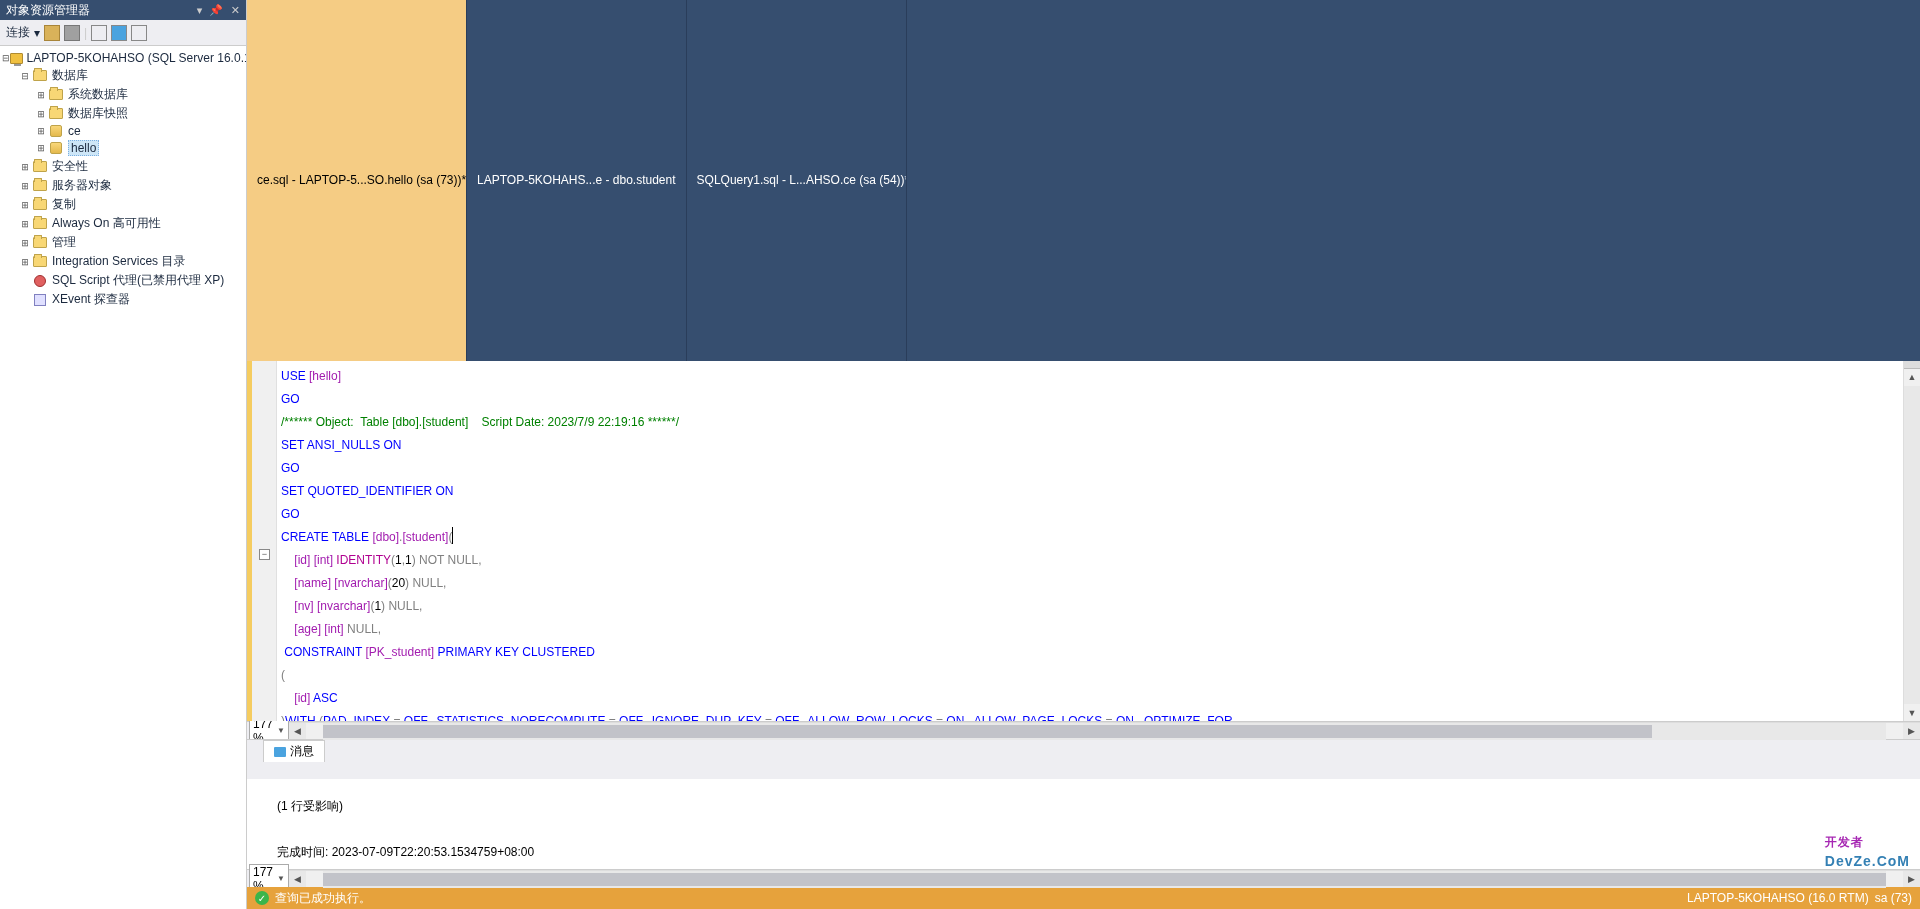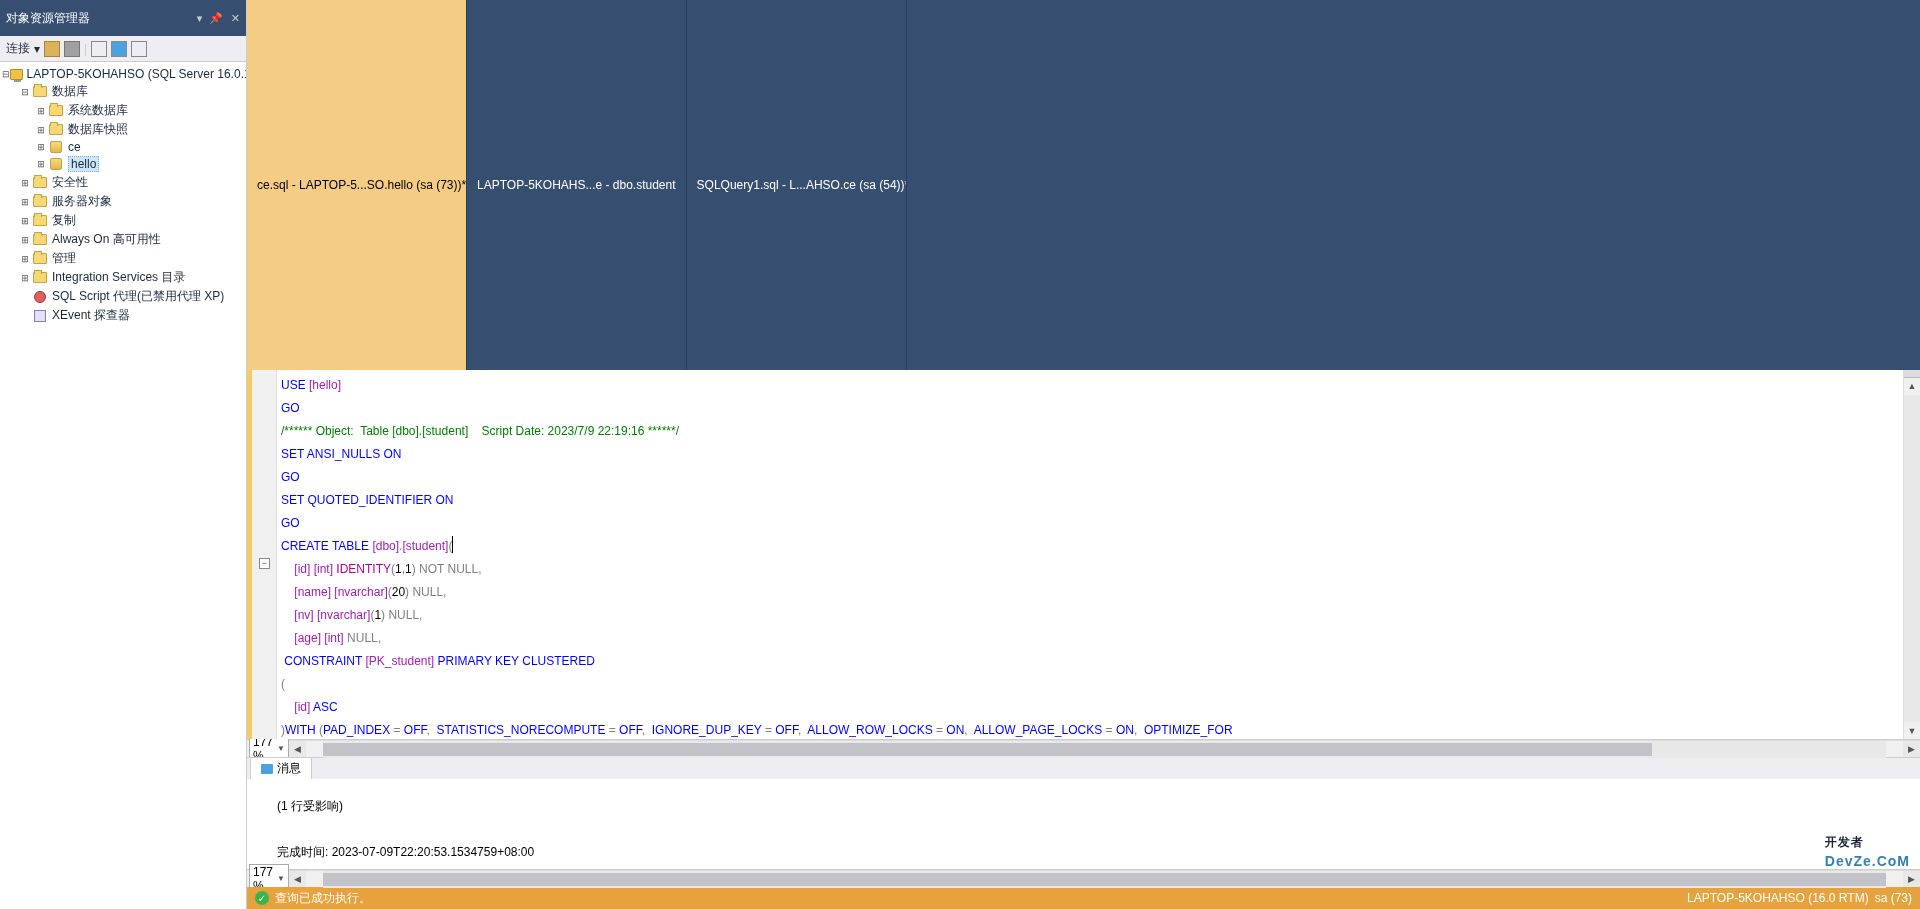--- a/index.html
+++ b/index.html
@@ -1,18 +1,18 @@
 <!DOCTYPE html>
 <html><head>
 <meta charset="utf-8">
 <style>
 * { margin: 0; padding: 0; box-sizing: border-box; font-family: "Microsoft YaHei", "Segoe UI", sans-serif; font-size: 12px; }
 body { display: flex; flex-direction: column; height: 909px; width: 1920px; overflow: hidden; background: #fff; }
 .sidebar { width: 247px; background: #fff; border-right: 1px solid #ccc; display: flex; flex-direction: column; }
-.sidebar-header { background: #364E6F; color: #fff; padding: 3px 6px; display: flex; align-items: center; justify-content: space-between; height: 36px; }
+.sidebar-header { background: #364E6F; color: #fff; padding: 3px 6px; display: flex; align-items: center; justify-content: space-between; height: 20px; }
 .sidebar-header-icons span { color: #ccc; margin-left: 4px; cursor: pointer; font-size: 11px; }
 .sidebar-toolbar { background: #eeeef2; border-bottom: 1px solid #ccc; padding: 3px 6px; display: flex; align-items: center; gap: 4px; height: 26px; color: #1b293e; }
 .sidebar-toolbar span { color: #1b293e; }
 .sidebar-toolbar .ico { width: 16px; height: 16px; display: inline-block; }
 
 .tree { padding: 4px 2px; overflow-y: auto; flex: 1; background: #fff; color: #1b293e; }
 .tree-row { display: flex; align-items: center; padding: 1px 0; white-space: nowrap; cursor: pointer; }
 .tree-row .indent { display: inline-block; }
 .tree-row .expander { width: 14px; text-align: center; color: #595959; font-size: 9px; }
 .tree-row .expander.none { visibility: hidden; }
@@ -45,21 +45,21 @@
 .cursor-line { display:inline-block; width:1px; height:17px; background:#000; vertical-align:middle; margin-bottom:3px; }
 
 .hscroll { height:17px; background:#f0f0f0; border-top:1px solid #ddd; display:flex; align-items:center; }
 .hscroll .track { flex:1; height:17px; background:#e8e8e8; position:relative; margin:0 17px; }
 .hscroll .thumb { position:absolute; left:0; top:2px; height:13px; width:85%; background:#c2c3c9; }
 .hscroll .arrow { width:17px; height:17px; background:#e8e8e8; display:flex; align-items:center; justify-content:center; font-size:9px; color:#555; }
 .zoom-row { display:flex; align-items:center; height:18px; background:#eeeef2; border-top:1px solid #ccc; }
 .zoom-box { width: 40px; border:1px solid #aaa; padding:0 3px; display:flex; align-items:center; justify-content:space-between; background:#fff; margin-left:2px; font-size:11px; }
 .zoom-box .arrow { font-size:8px; color:#555; }
 
-.msg-tab-row { height:22px; background:#eeeef2; border-top:1px solid #ccc; display:flex; align-items:flex-end; padding-left:3px; }
+.msg-tab-row { height:40px; background:#eeeef2; border-top:1px solid #ccc; display:flex; align-items:flex-start; padding-left:16px; }
 .msg-tab { padding:2px 10px; background:#fff; border:1px solid #ccc; border-bottom:none; font-size:11px; display:flex; align-items:center; gap:4px; }
 .msg-tab .ico { width:12px; height:10px; background:#4aa3df; border-radius:1px; }
 .messages { height:90px; background:#fff; padding: 16px 30px; font-family: Consolas, monospace; font-size: 15px; line-height:23px; overflow:hidden; }
 
 .status-bar { height:22px; background:#e6a23c; background:#ca5100; background:#e6a23c; display:flex; align-items:center; padding:0 8px; color:#fff; font-size:11px; justify-content:space-between; }
 .status-bar { background:#ca5100; }
 .status-bar { background:#e07b00; }
 .status-bar { background:#e6a23c; }
 .status-bar { background: #ca5100; }
 .status-bar { background: #e07b00; }
@@ -78,21 +78,21 @@
 .status-left { display:flex; align-items:center; gap:6px; }
 .status-left .ok { width:14px; height:14px; border-radius:7px; background:#3bb54a; display:flex; align-items:center; justify-content:center; color:#fff; font-size:10px; }
 .status-right { display:flex; gap:6px; align-items:center; }
 
 .scroll-right { width:17px; background:#f0f0f0; border-left:1px solid #ddd; display:flex; flex-direction:column; }
 .scroll-right .up,.scroll-right .down { height:17px; display:flex; align-items:center; justify-content:center; font-size:9px; color:#555; }
 .scroll-right .track { flex:1; background:#e8e8e8; position:relative; }
 .scroll-right .split { height:8px; background:#ddd; border-bottom:1px solid #bbb; }
 
 .watermark { position:fixed; right:10px; bottom:40px; font-size:28px; font-weight:bold; color:#2a7ab0; font-family: "Microsoft YaHei"; letter-spacing:1px; opacity:0.95; }
-.watermark .d { color:#0f172a; }
+.watermark .d { color:#a21caf; }
 .watermark .sub { font-size:14px; display:block; text-align:right; }
 </style>
 </head>
 <body>
 
 <div class="main">
   <div class="sidebar">
     <div class="sidebar-header">
       <span>对象资源管理器</span>
       <span class="sidebar-header-icons">

